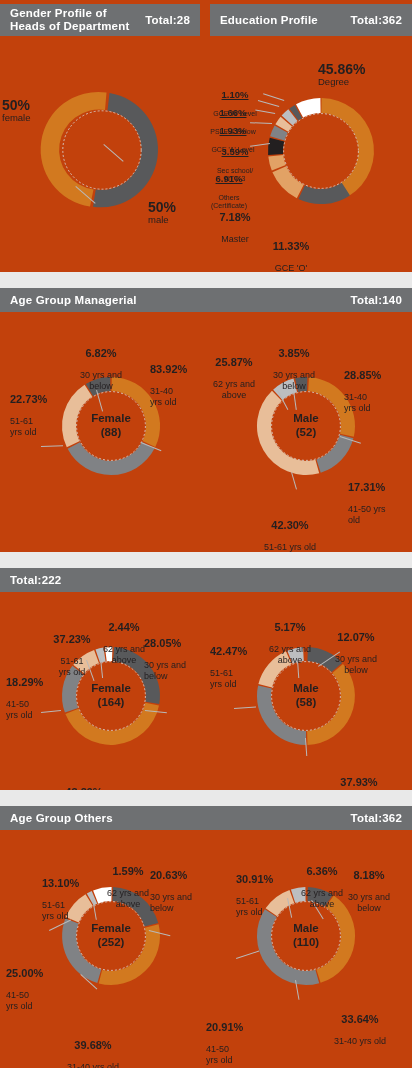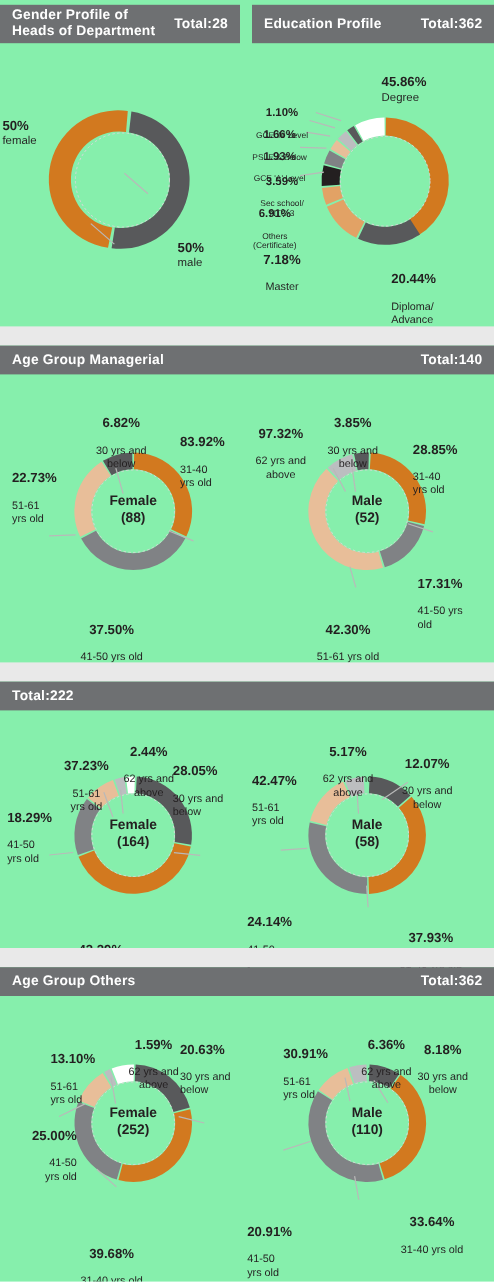--- a/index.html
+++ b/index.html
@@ -4,21 +4,21 @@
 <style>
   html,body{margin:0;padding:0;}
   body{
     width:412px;height:1068px;
     background:#ffffff;
     font-family:"Liberation Sans","DejaVu Sans",sans-serif;
     color:#231f20;
     overflow:hidden;
     position:relative;
   }
-  .page{position:relative;width:412px;height:1068px;background:#86efac;}
+  .page{position:relative;width:412px;height:1068px;background:#c2410c;}
 
   
   .hdr{
     position:absolute;
     background:#6e7072;
     color:#ffffff;
     display:flex;
     align-items:center;
     justify-content:space-between;
     box-sizing:border-box;
@@ -38,27 +38,27 @@
     position:absolute;left:0;right:0;text-align:center;
     font-size:11.5px;font-weight:bold;color:#231f20;line-height:14px;
     pointer-events:none;
   }
 
   
   .lbl{position:absolute;line-height:10.5px;}
   .lbl .pct{font-weight:bold;display:block;}
   .lbl .cap{display:block;font-weight:normal;}
 
-  .sz-lg .pct{font-size:11px;line-height:14px;}
+  .sz-lg .pct{font-size:14px;line-height:14px;}
   .sz-lg .cap{font-size:9.5px;line-height:11px;}
 
   .sz-md .pct{font-size:11px;line-height:13px;}
   .sz-md .cap{font-size:9px;line-height:10.5px;}
 
-  .sz-sm .pct{font-size:9.5px;line-height:11px;}
+  .sz-sm .pct{font-size:9.5px;line-height:11px;text-decoration:underline;}
   .sz-sm .cap{font-size:7px;line-height:8px;}
 
   .ta-l{text-align:left;}
   .ta-c{text-align:center;}
 
   .leader{position:absolute;background:#b9b9b9;height:1px;transform-origin:0 0;}
 </style>
 </head>
 <body>
 
@@ -133,27 +133,26 @@
     <div class="leader" style="left:17px;top:26px;width:20px;transform:rotate(190deg);"></div>
     <div class="leader" style="left:14px;top:36px;width:22px;transform:rotate(182deg);"></div>
     <div class="leader" style="left:12px;top:56px;width:20px;transform:rotate(172deg);"></div>
   </div>
 
   <div class="lbl sz-lg ta-l" style="left:318px;top:62px;width:92px;">
     <span class="pct">45.86%</span>
     <span class="cap">Degree</span>
   </div>
 
-  <div class="lbl sz-md ta-l" style="left:326px;top:216px;width:86px;white-space:pre-line;">
-    <span class="pct">20.44%</span>
-    <span class="cap">Diploma/
-Advance
-Diploma</span>
-  </div>
-
+
+  <div class="lbl sz-md ta-c" style="left:258px;top:229px;width:66px;white-space:pre-line;">
+    <span class="pct">11.33%</span>
+    <span class="cap">GCE 'O'
+Level</span>
+  </div>
 
   <div class="lbl sz-md ta-c" style="left:206px;top:200px;width:58px;white-space:pre-line;">
     <span class="pct">7.18%</span>
     <span class="cap">Master</span>
   </div>
 
   <div class="lbl sz-sm ta-c" style="left:198px;top:162px;width:62px;white-space:pre-line;text-align:center;">
     <span class="pct">6.91%</span>
     <span class="cap">Others
 (Certificate)</span>
@@ -212,24 +211,20 @@
   <div class="lbl sz-md ta-c" style="left:62px;top:336px;width:78px;white-space:pre-line;">
     <span class="pct">6.82%</span>
     <span class="cap">30 yrs and
 below</span>
   </div>
   <div class="lbl sz-md ta-l" style="left:150px;top:352px;width:62px;white-space:pre-line;">
     <span class="pct">83.92%</span>
     <span class="cap">31-40
 yrs old</span>
   </div>
-  <div class="lbl sz-md ta-c" style="left:38px;top:508px;width:110px;white-space:pre-line;">
-    <span class="pct">37.50%</span>
-    <span class="cap">41-50 yrs old</span>
-  </div>
   <div class="lbl sz-md ta-l" style="left:10px;top:382px;width:62px;white-space:pre-line;">
     <span class="pct">22.73%</span>
     <span class="cap">51-61
 yrs old</span>
   </div>
 
   <div class="donut" style="left:248px;top:368px;width:116px;height:116px;">
     <svg width="116" height="116" viewBox="0 0 116 116">
       <g transform="translate(58,58)">
 
@@ -268,21 +263,21 @@
   <div class="lbl sz-md ta-l" style="left:348px;top:470px;width:62px;white-space:pre-line;">
     <span class="pct">17.31%</span>
     <span class="cap">41-50 yrs
 old</span>
   </div>
   <div class="lbl sz-md ta-c" style="left:236px;top:508px;width:108px;white-space:pre-line;">
     <span class="pct">42.30%</span>
     <span class="cap">51-61 yrs old</span>
   </div>
   <div class="lbl sz-md ta-c" style="left:198px;top:345px;width:72px;white-space:pre-line;">
-    <span class="pct">97.32%</span>
+    <span class="pct">25.87%</span>
     <span class="cap">62 yrs and
 above</span>
   </div>
 
   <div class="band" style="top:552px;height:16px;"></div>
   <div class="hdr" style="left:0;top:568px;width:412px;height:24px;">
     <div class="tot">Total:222</div>
   </div>
 
   <div class="donut" style="left:53px;top:638px;width:116px;height:116px;">
@@ -366,25 +361,20 @@
 
   <div class="lbl sz-md ta-c" style="left:318px;top:620px;width:76px;white-space:pre-line;">
     <span class="pct">12.07%</span>
     <span class="cap">30 yrs and
 below</span>
   </div>
   <div class="lbl sz-md ta-c" style="left:306px;top:765px;width:106px;white-space:pre-line;">
     <span class="pct">37.93%</span>
     <span class="cap">31-40 yrs old</span>
   </div>
-  <div class="lbl sz-md ta-l" style="left:206px;top:752px;width:58px;white-space:pre-line;">
-    <span class="pct">24.14%</span>
-    <span class="cap">41-50
-yrs old</span>
-  </div>
   <div class="lbl sz-md ta-l" style="left:210px;top:634px;width:58px;white-space:pre-line;">
     <span class="pct">42.47%</span>
     <span class="cap">51-61
 yrs old</span>
   </div>
   <div class="lbl sz-md ta-c" style="left:254px;top:610px;width:72px;white-space:pre-line;">
     <span class="pct">5.17%</span>
     <span class="cap">62 yrs and
 above</span>
   </div>
@@ -425,21 +415,21 @@
 
   <div class="lbl sz-md ta-l" style="left:150px;top:858px;width:64px;white-space:pre-line;">
     <span class="pct">20.63%</span>
     <span class="cap">30 yrs and
 below</span>
   </div>
   <div class="lbl sz-md ta-c" style="left:40px;top:1028px;width:106px;white-space:pre-line;">
     <span class="pct">39.68%</span>
     <span class="cap">31-40 yrs old</span>
   </div>
-  <div class="lbl sz-md ta-l" style="left:6px;top:930px;width:58px;white-space:pre-line;text-align:right;">
+  <div class="lbl sz-md ta-l" style="left:6px;top:956px;width:58px;white-space:pre-line;">
     <span class="pct">25.00%</span>
     <span class="cap">41-50
 yrs old</span>
   </div>
   <div class="lbl sz-md ta-l" style="left:42px;top:866px;width:58px;white-space:pre-line;">
     <span class="pct">13.10%</span>
     <span class="cap">51-61
 yrs old</span>
   </div>
   <div class="lbl sz-md ta-c" style="left:92px;top:854px;width:72px;white-space:pre-line;">

